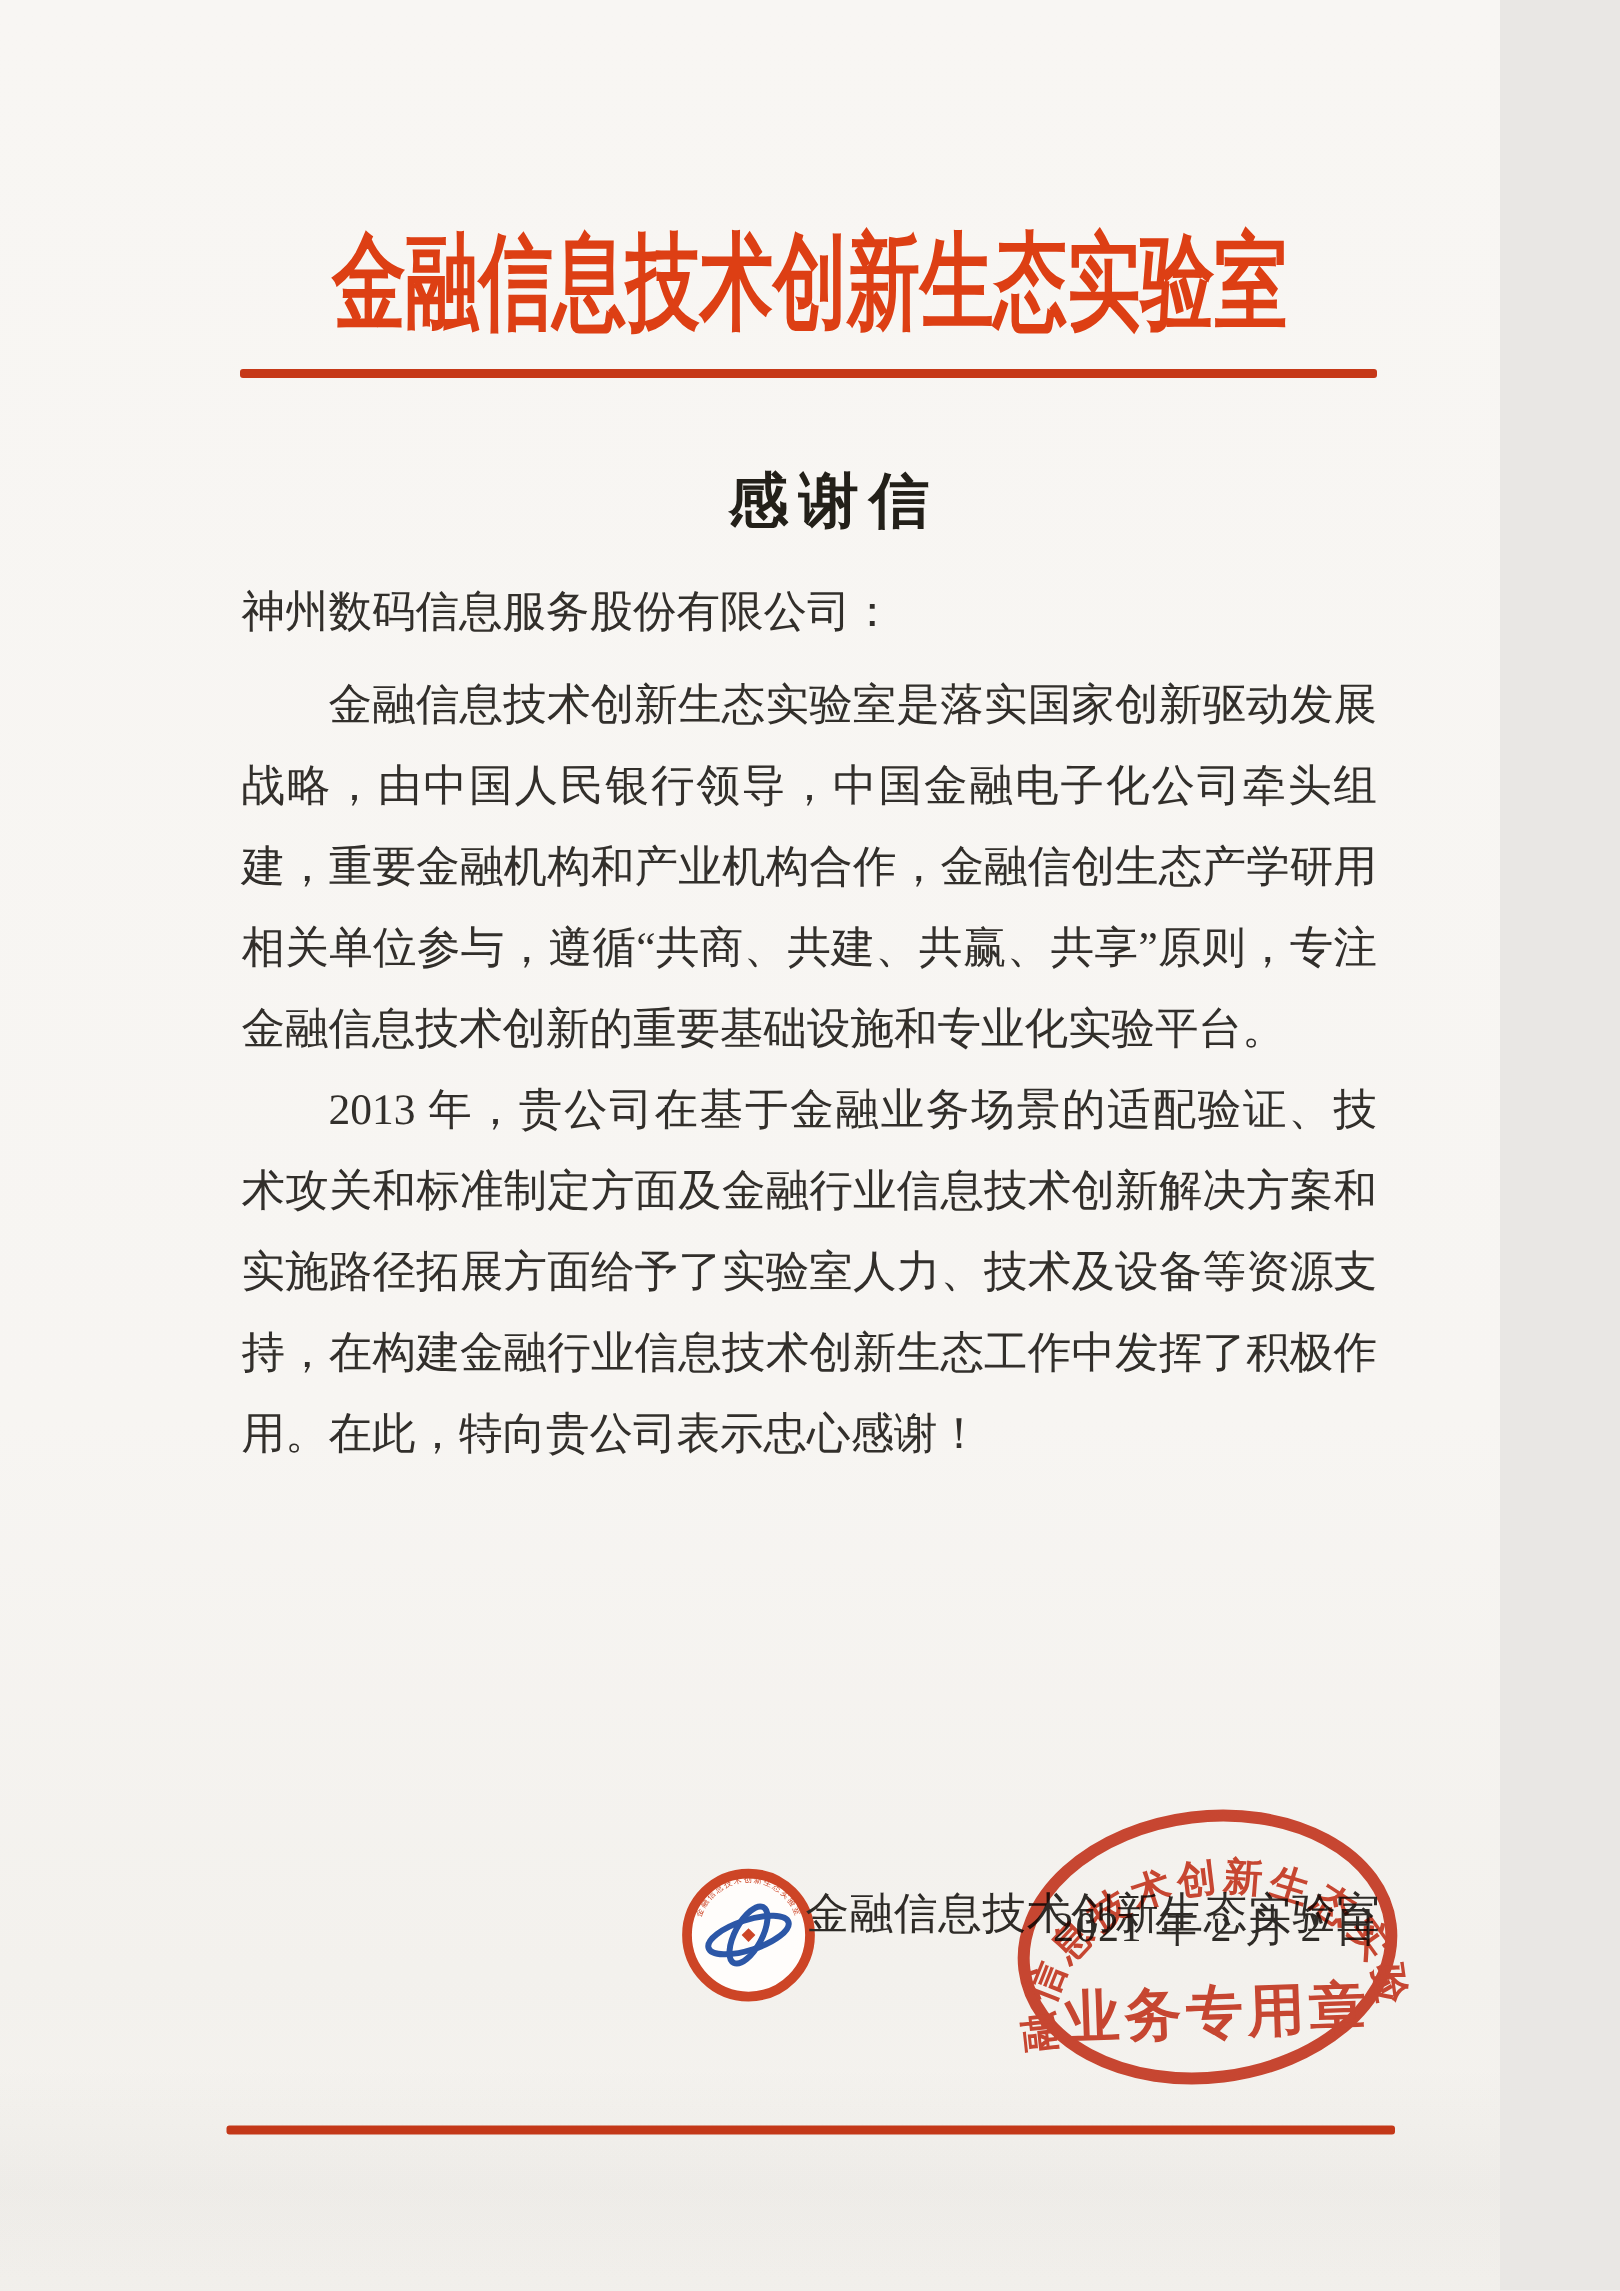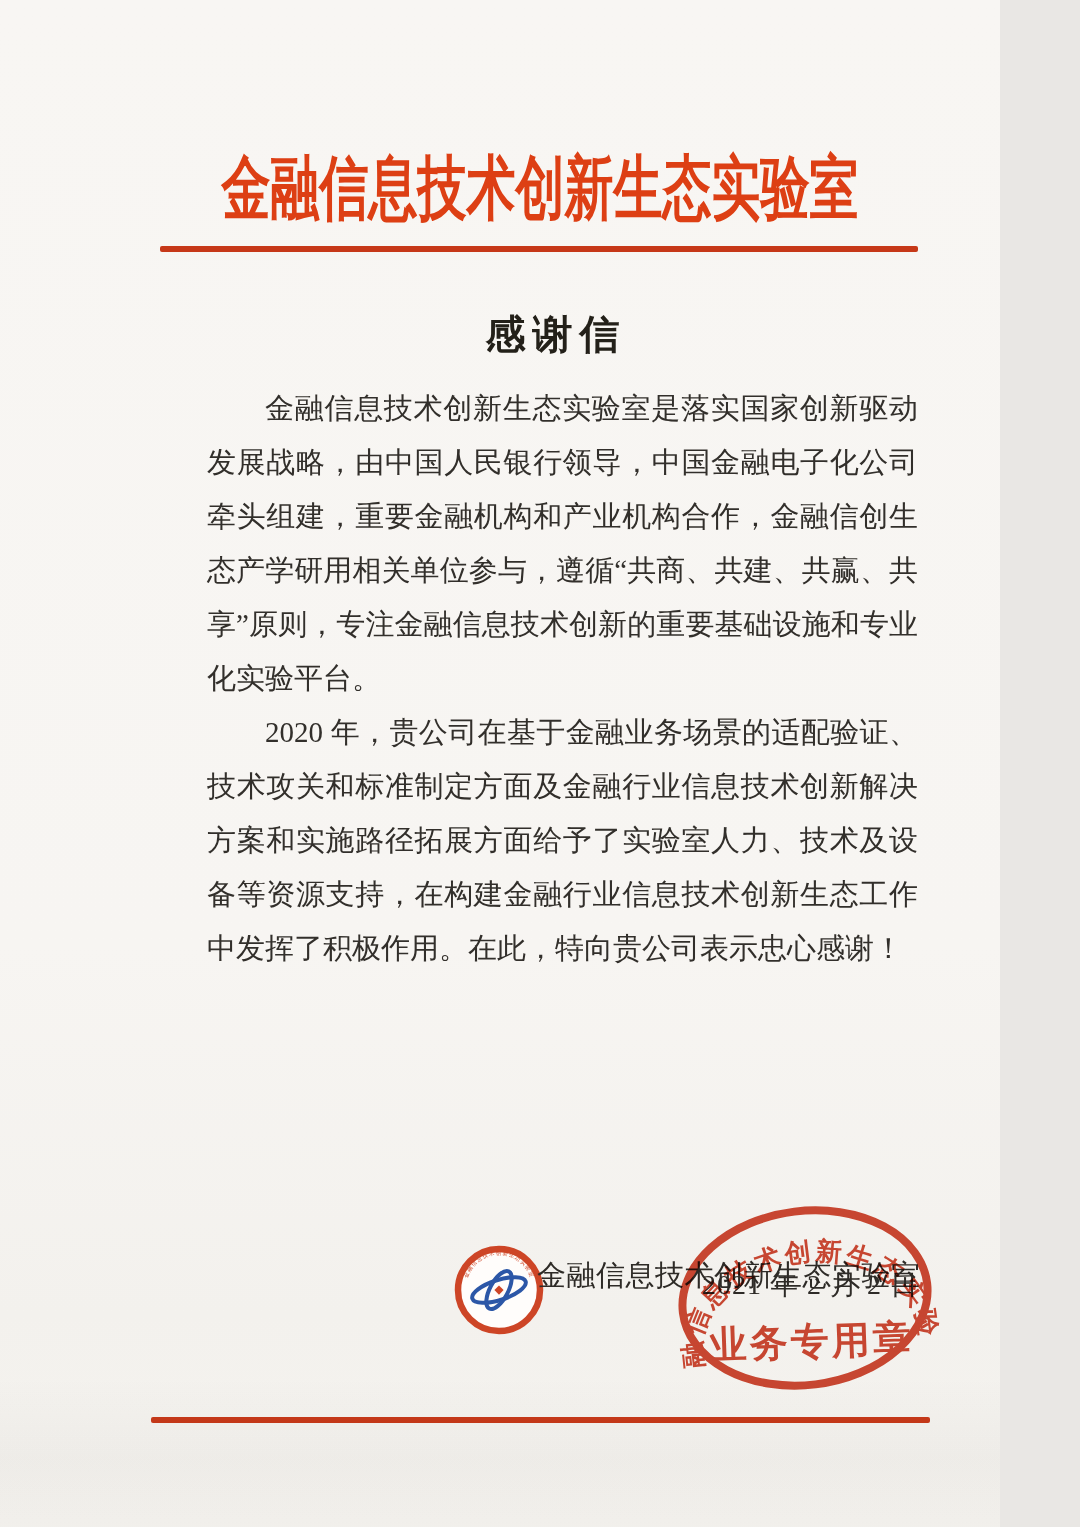--- a/index.html
+++ b/index.html
@@ -43,21 +43,21 @@
   }
 
   .body-text{
     position:absolute; left:161px; top:381px; width:757px;
     font-size:29px; line-height:54px;
     text-align:justify; text-justify:inter-ideograph;
     color:var(--ink,#322f2b);
   }
   .body-text p{ margin:0; }
   .body-text .salutation{ text-indent:0; margin-bottom:8px; }
-  .body-text .para{ text-indent:2em;margin-left:46px; }
+  .body-text .para{ text-indent:2em; }
 
   .logo{
     position:absolute; left:452px; top:1243px; width:94px; height:94px;
   }
   .sig-org{
     position:absolute; left:537px; top:1256px;
     font-size:29px; letter-spacing:0.5px; white-space:nowrap;
     color:#2e2b27;
   }
   .sig-date{
@@ -97,22 +97,23 @@
 <body>
 
 <div class="page">
 
   <h1 class="letterhead-title">金融信息技术创新生态实验室</h1>
   <div class="letterhead-rule"></div>
 
   <h2 class="letter-title">感谢信</h2>
 
   <div class="body-text">
+    <p class="salutation">神州数码信息服务股份有限公司：</p>
     <p class="para">金融信息技术创新生态实验室是落实国家创新驱动发展战略，由中国人民银行领导，中国金融电子化公司牵头组建，重要金融机构和产业机构合作，金融信创生态产学研用相关单位参与，遵循“共商、共建、共赢、共享”原则，专注金融信息技术创新的重要基础设施和专业化实验平台。</p>
-    <p class="para">2020 年，贵公司在基于金融业务场景的适配验证、技术攻关和标准制定方面及金融行业信息技术创新解决方案和实施路径拓展方面给予了实验室人力、技术及设备等资源支持，在构建金融行业信息技术创新生态工作中发挥了积极作用。在此，特向贵公司表示忠心感谢！</p>
+    <p class="para">2013 年，贵公司在基于金融业务场景的适配验证、技术攻关和标准制定方面及金融行业信息技术创新解决方案和实施路径拓展方面给予了实验室人力、技术及设备等资源支持，在构建金融行业信息技术创新生态工作中发挥了积极作用。在此，特向贵公司表示忠心感谢！</p>
   </div>
 
   <svg class="logo" viewBox="0 0 94 94" aria-hidden="true">
     <circle class="ring-outer" cx="47" cy="47" r="41"></circle>
     <path id="logoArc" d="M 16 56 A 33 33 0 1 1 78 56" fill="none"></path>
     <text class="micro-text" text-anchor="middle">
       <textPath href="#logoArc" startOffset="50%">金融信息技术创新生态实验室</textPath>
     </text>
     <ellipse class="orbit" cx="47" cy="47" rx="28" ry="10" transform="rotate(-18 47 47)"></ellipse>
     <ellipse class="orbit" cx="47" cy="47" rx="9" ry="21" transform="rotate(28 47 47)"></ellipse>

